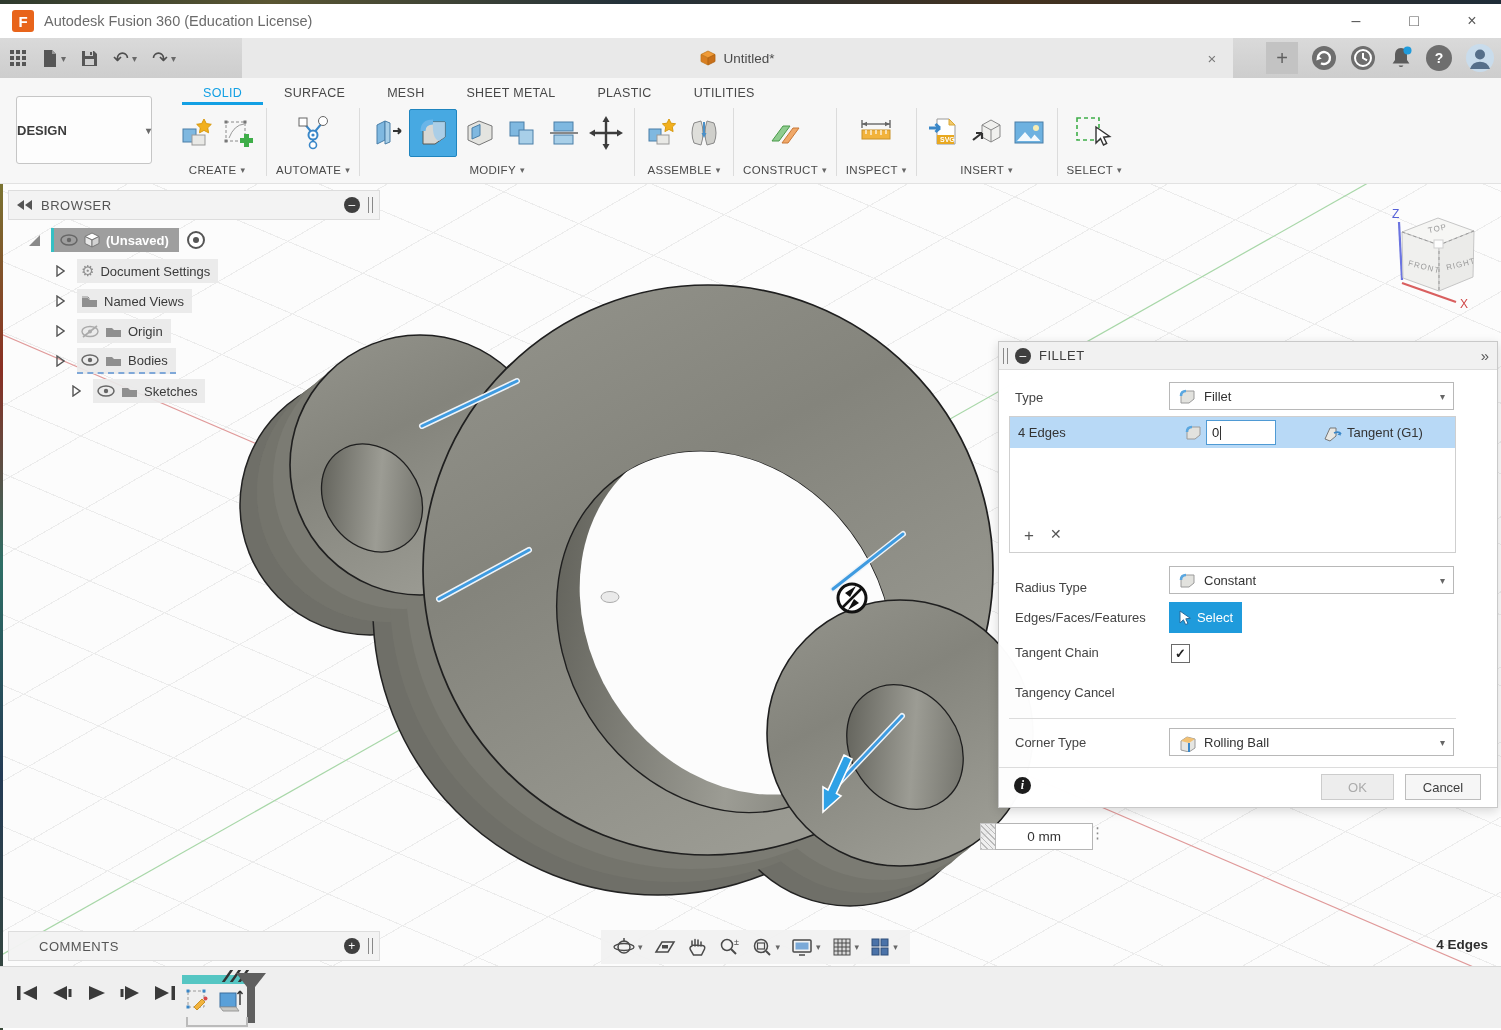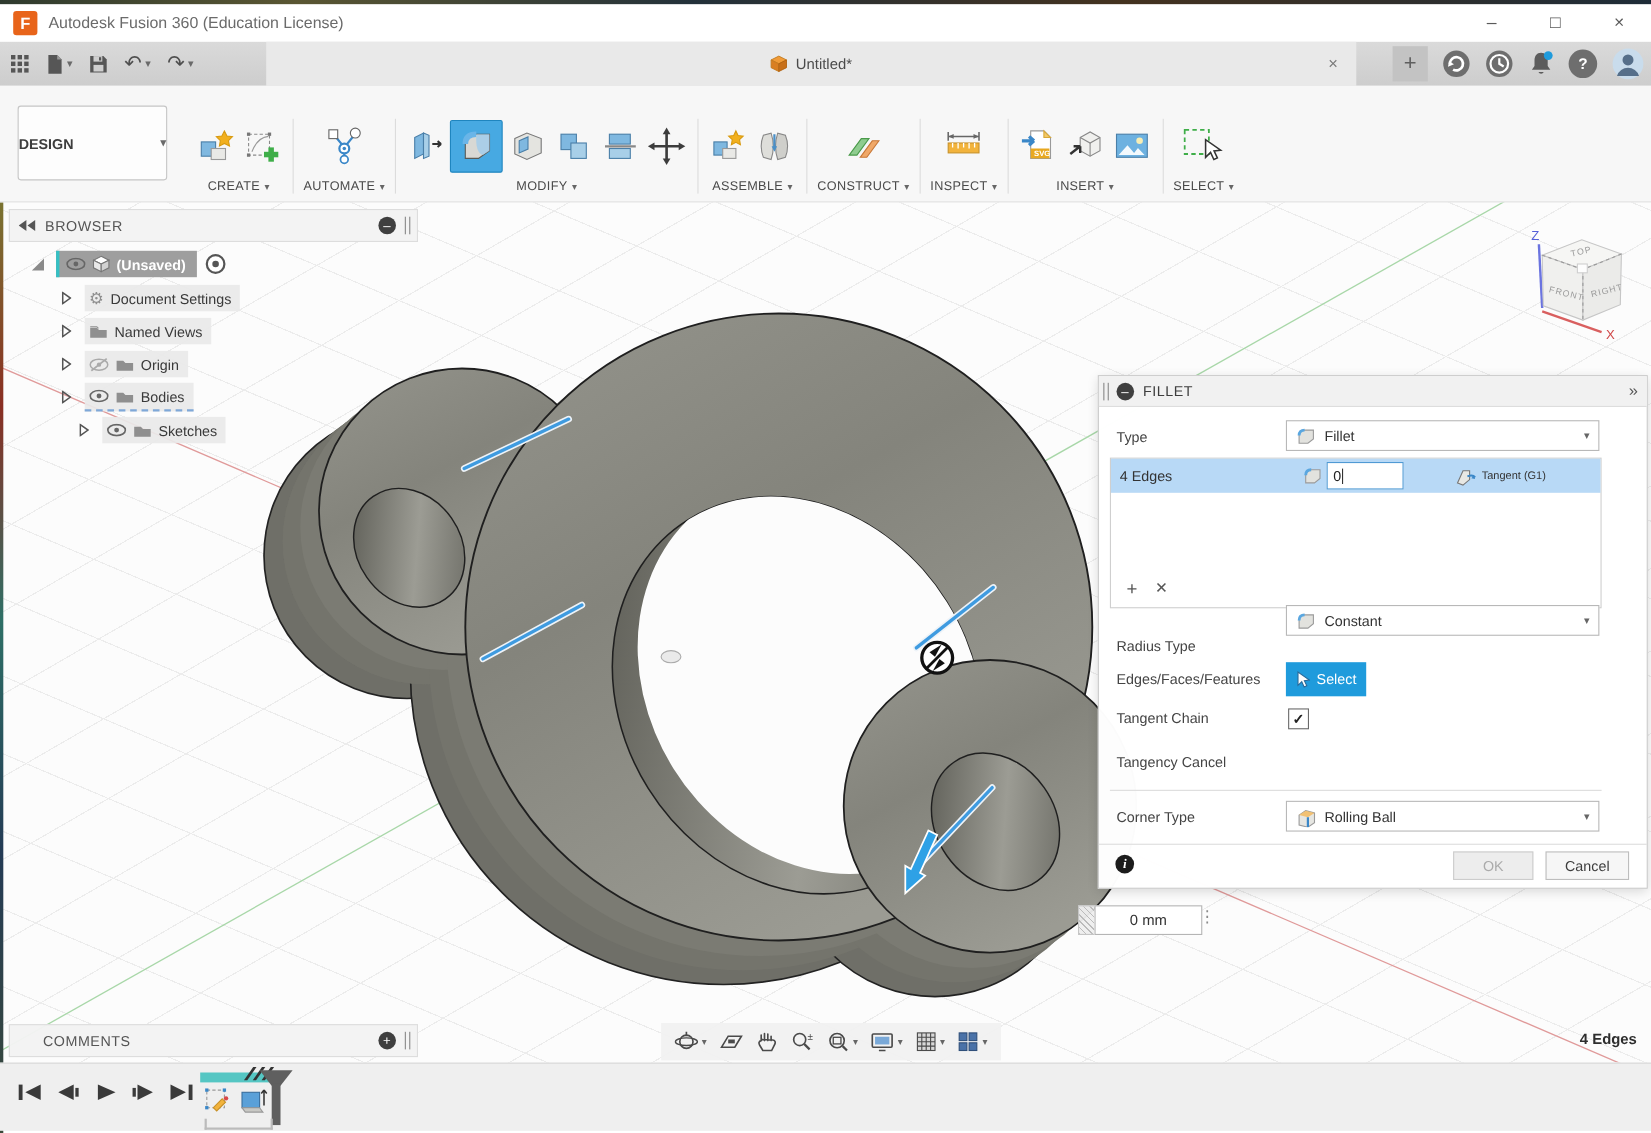--- a/index.html
+++ b/index.html
@@ -297,20 +297,28 @@
           </svg>
       </span>
     </div>
   </div>
 
   <div id="ribbon" class="abs">
     <div id="design-btn">
       <span>DESIGN</span>
         <span class="qb-caret">▾</span>
     </div>
+    <div id="ribbon-tabs">
+      <div class="rtab active">SOLID</div>
+      <div class="rtab">SURFACE</div>
+      <div class="rtab">MESH</div>
+      <div class="rtab">SHEET METAL</div>
+      <div class="rtab">PLASTIC</div>
+      <div class="rtab">UTILITIES</div>
+    </div>
     <div id="ribbon-row">
       <div class="rgroup">
         <div class="rg-icons">
           <span class="tool">
               <svg width="38" height="38">
                 <rect x="6" y="15" width="13" height="13" fill="#7fb8e0" stroke="#4a7fa8"></rect>
                 <rect x="15" y="21" width="13" height="10" fill="#e9e9e6" stroke="#999"></rect>
                 <path d="M27 5 l2.3 4.6 5 .7 -3.6 3.5 .9 5 -4.6-2.4 -4.5 2.4 .8-5 -3.6-3.5 5-.7z" fill="#f2b01e" stroke="#d89a10"></path>
               </svg>
             </span>
@@ -654,29 +662,29 @@
           </svg>
         <div id="fl-input" style="top:3px;">
           <span>0</span>
             <span class="caret-bar"></span>
         </div>
         <svg width="20" height="18" style="position:absolute;left:312px;top:7px;">
             <path d="M3 15 l5-11 6 0 v8 l-6 5z" fill="#e8e8e4" stroke="#777"></path>
             <path d="M12 9 q5-2 7 1" stroke="#3a87c8" stroke-width="1.8" fill="none"></path>
             <polygon points="19,11.5 15.5,10.8 18,8.2" fill="#3a87c8"></polygon>
           </svg>
-        <span style="position:absolute;left:337px;font-size:10px;color:#333;">Tangent (G1)</span>
+        <span style="position:absolute;left:337px;font-size:13px;color:#333;">Tangent (G1)</span>
       </div>
       <div id="fl-listbtns">
         <span>+</span>
         <span style="font-size:14px;">✕</span>
       </div>
     </div>
     <span class="fl-label" style="top:238px;">Radius Type</span>
-    <div class="fl-drop" style="top:208px;">
+    <div class="fl-drop" style="top:224px;">
       <svg width="19" height="19">
           <path d="M3 16 V9 q0-5 5-5 h8 v8 l-5 4z" fill="#e2e2de" stroke="#9a9a9a"></path>
           <path d="M3 9 q0-5 5-5" stroke="#5aa7e0" stroke-width="2.6" fill="none"></path>
         </svg>
       <span>Constant</span>
       <span class="fl-caret">▾</span>
     </div>
     <span class="fl-label" style="top:268px;">Edges/Faces/Features</span>
     <div id="select-btn">
       <svg width="13" height="16">

